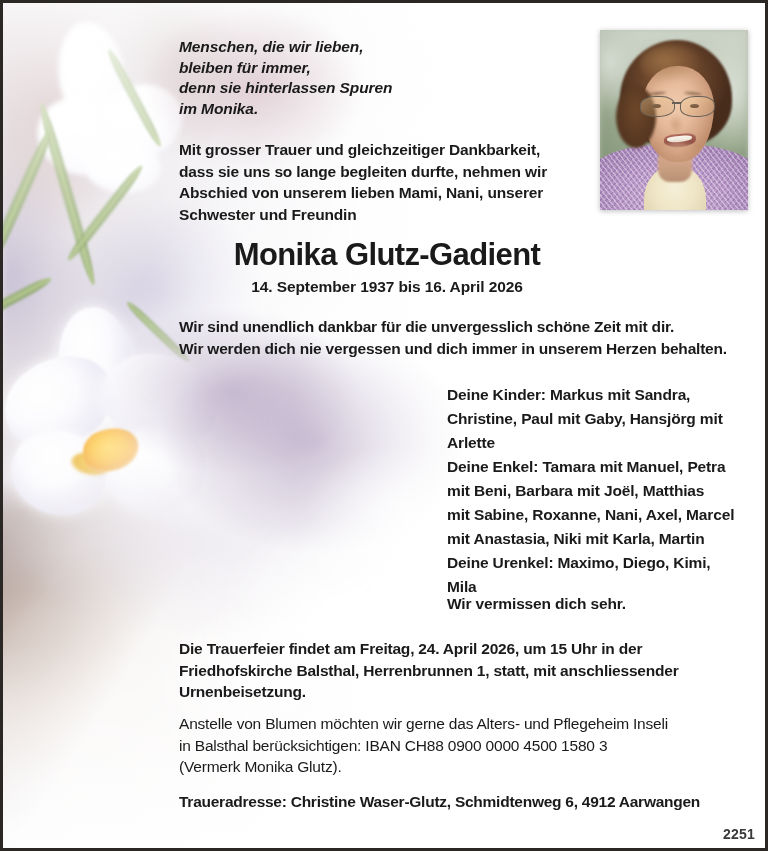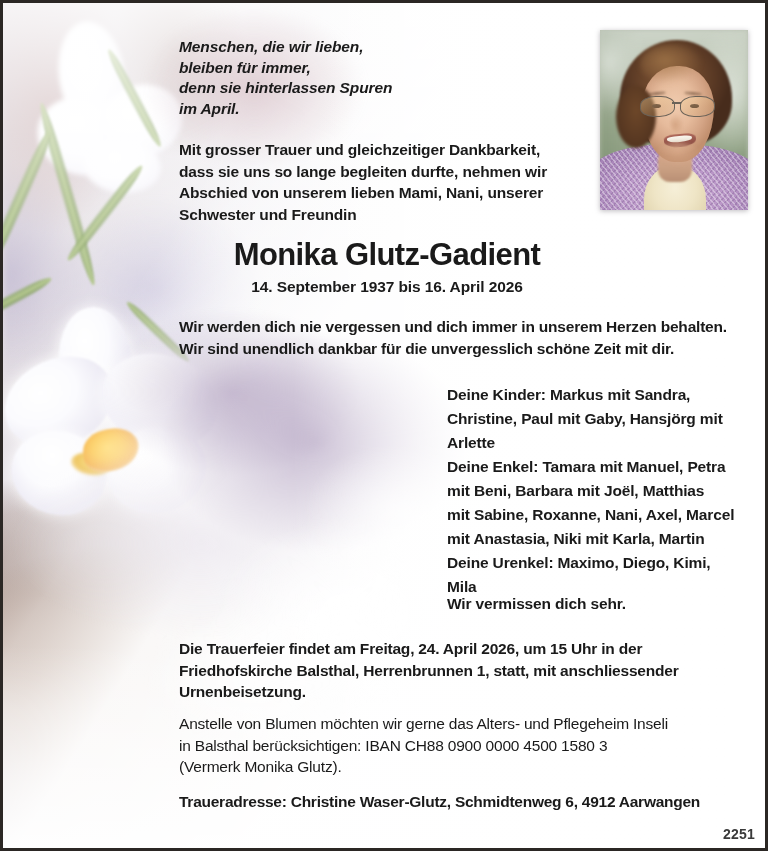--- a/index.html
+++ b/index.html
@@ -445,36 +445,36 @@
     <div class="ph-nose"></div>
     <div class="ph-mouth"></div>
     <div class="ph-teeth"></div>
     <div class="ph-chin"></div>
   </div>
 
   <div class="txt" id="poem">
     <span class="ln">Menschen, die wir lieben,</span>
     <span class="ln">bleiben für immer,</span>
     <span class="ln">denn sie hinterlassen Spuren</span>
-    <span class="ln">im April.</span>
+    <span class="ln">im Monika.</span>
   </div>
 
   <div class="txt" id="intro">
     <span class="ln">Mit grosser Trauer und gleichzeitiger Dankbarkeit,</span>
     <span class="ln">dass sie uns so lange begleiten durfte, nehmen wir</span>
     <span class="ln">Abschied von unserem lieben Mami, Nani, unserer</span>
     <span class="ln">Schwester und Freundin</span>
   </div>
 
   <div class="txt" id="name">Monika Glutz-Gadient</div>
   <div class="txt" id="dates">14. September 1937 bis 16. April 2026</div>
 
   <div class="txt" id="gratitude">
+    <span class="ln">Wir sind unendlich dankbar für die unvergesslich schöne Zeit mit dir.</span>
     <span class="ln">Wir werden dich nie vergessen und dich immer in unserem Herzen behalten.</span>
-    <span class="ln">Wir sind unendlich dankbar für die unvergesslich schöne Zeit mit dir.</span>
   </div>
 
   <div class="txt" id="family">
     <span class="ln">Deine Kinder: Markus mit Sandra,</span>
     <span class="ln">Christine, Paul mit Gaby, Hansjörg mit</span>
     <span class="ln">Arlette</span>
     <span class="ln">Deine Enkel: Tamara mit Manuel, Petra</span>
     <span class="ln">mit Beni, Barbara mit Joël, Matthias</span>
     <span class="ln">mit Sabine, Roxanne, Nani, Axel, Marcel</span>
     <span class="ln">mit Anastasia, Niki mit Karla, Martin</span>

